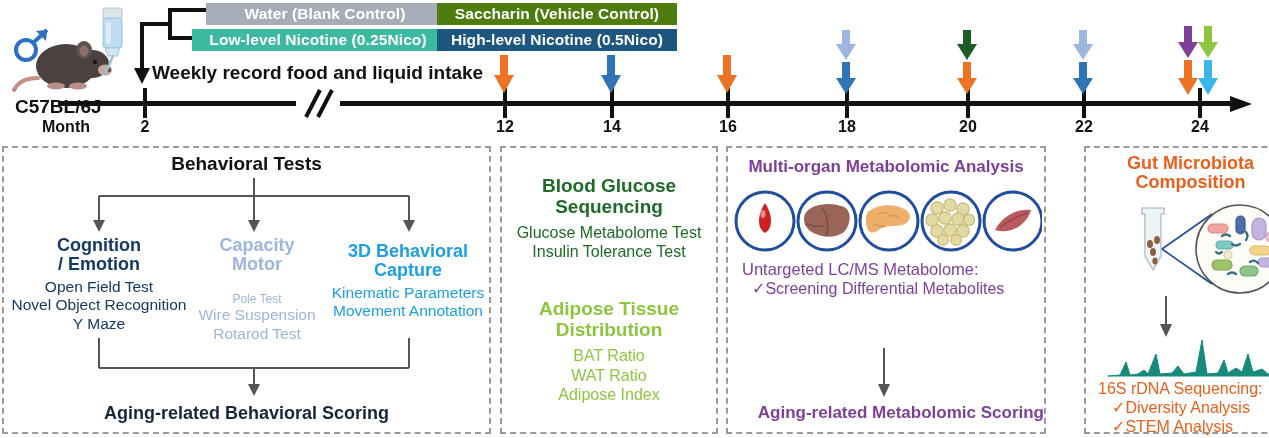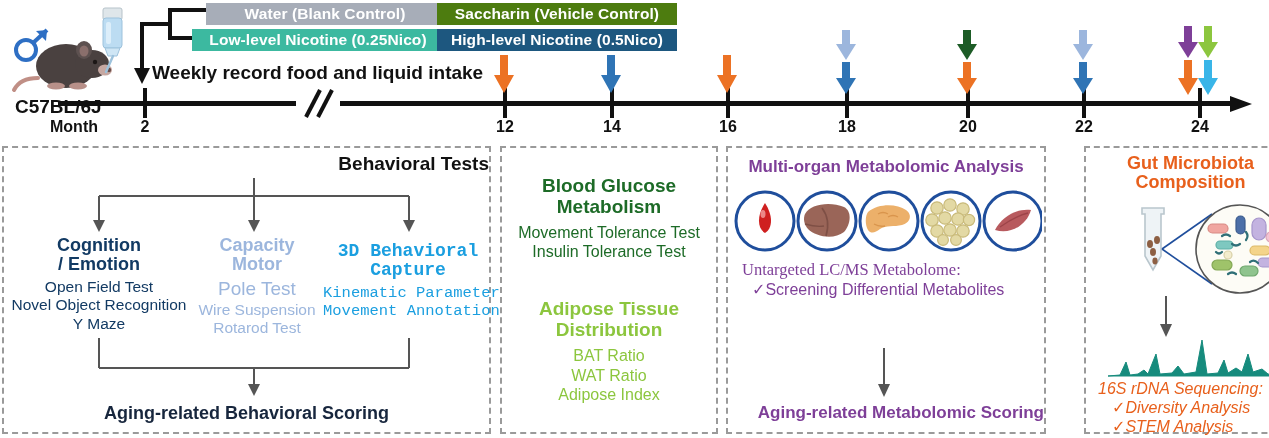--- a/index.html
+++ b/index.html
@@ -18,21 +18,21 @@
   .month-label{position:absolute;font-weight:bold;font-size:16px;color:#111;}
   .note-text{position:absolute;font-weight:bold;font-size:19px;color:#111;white-space:nowrap;}
   
   .panel{position:absolute;border:2px dashed #9a9a9a;box-sizing:border-box;background:#fff;}
   .p-title{text-align:center;font-weight:bold;line-height:1.08;}
   .p-sub{text-align:center;line-height:1.2;}
   .nowrap{white-space:nowrap;}
   
   .c-navy{color:#123a63;}
   .c-lightblue{color:#9cb6dd;}
-  .c-cyan{color:#1b9fe0;font-family:Liberation Mono, monospace;}
+  .c-cyan{color:#1b9fe0;}
   .c-dgreen{color:#1d6b27;}
   .c-lgreen{color:#8cc63e;}
   .c-purple{color:#7e3f98;}
   .c-orange{color:#e8601c;}
   svg{display:block;}
 </style>
 </head>
 <body>
 
 <div class="abs" style="left:4px;top:8px;width:140px;height:100px;">
@@ -98,21 +98,21 @@
 </div>
 
 <div class="abs" style="left:296px;top:88px;width:44px;height:32px;background:#fff;">
   <svg width="44" height="32" viewBox="0 0 44 32">
     <rect x="0" y="11" width="44" height="9" fill="#fff"></rect>
     <line x1="10" y1="29" x2="24" y2="2" stroke="#111" stroke-width="4"></line>
     <line x1="22" y1="29" x2="36" y2="2" stroke="#111" stroke-width="4"></line>
   </svg>
 </div>
 
-<div class="month-label" style="left:50px;top:118px;">Month</div>
+<div class="month-label" style="left:42px;top:118px;">Month</div>
 
 <div class="tick" style="left:143px;top:88px;height:30px;"></div>
 <div class="tick" style="left:503px;top:88px;height:30px;"></div>
 <div class="tick" style="left:610px;top:88px;height:30px;"></div>
 <div class="tick" style="left:726px;top:88px;height:30px;"></div>
 <div class="tick" style="left:845px;top:88px;height:30px;"></div>
 <div class="tick" style="left:966px;top:88px;height:30px;"></div>
 <div class="tick" style="left:1082px;top:88px;height:30px;"></div>
 <div class="tick" style="left:1198px;top:88px;height:30px;"></div>
 
@@ -168,21 +168,21 @@
   <svg width="44" height="70" viewBox="0 0 44 70">
     <path d="M6 0 h8 v16 h6 l-10 16 l-10 -16 h6 z" fill="#7e3f98"></path>
     <path d="M26 0 h8 v16 h6 l-10 16 l-10 -16 h6 z" fill="#8cc63e"></path>
     <path d="M6 34 h8 v18 h6 l-10 17 l-10 -17 h6 z" fill="#ec7224"></path>
     <path d="M26 34 h8 v18 h6 l-10 17 l-10 -17 h6 z" fill="#39b5e8"></path>
   </svg>
 </div>
 
 <div class="panel" style="left:2px;top:146px;width:489px;height:288px;">
 
-  <div class="p-title" style="position:absolute;left:0;right:0;top:6px;font-size:19px;color:#111;text-align:right;">Behavioral Tests</div>
+  <div class="p-title" style="position:absolute;left:0;right:0;top:6px;font-size:19px;color:#111;">Behavioral Tests</div>
 
   <div class="abs" style="left:80px;top:30px;width:340px;height:56px;">
     <svg width="340" height="56" viewBox="0 0 340 56">
       <line x1="170" y1="0" x2="170" y2="18" stroke="#555" stroke-width="2"></line>
       <line x1="15" y1="18" x2="325" y2="18" stroke="#555" stroke-width="2"></line>
       <line x1="15" y1="18" x2="15" y2="44" stroke="#555" stroke-width="2"></line>
       <line x1="170" y1="18" x2="170" y2="44" stroke="#555" stroke-width="2"></line>
       <line x1="325" y1="18" x2="325" y2="44" stroke="#555" stroke-width="2"></line>
       <path d="M9 42 l12 0 l-6 12 z" fill="#555"></path>
       <path d="M164 42 l12 0 l-6 12 z" fill="#555"></path>
@@ -194,21 +194,21 @@
     <div class="p-title c-navy" style="font-size:18px;">Cognition</div>
     <div class="p-title c-navy" style="font-size:18px;">/ Emotion</div>
     <div class="p-sub c-navy" style="font-size:15.5px;margin-top:3px;">Open Field Test</div>
     <div class="p-sub c-navy nowrap" style="font-size:15.5px;">Novel Object Recognition</div>
     <div class="p-sub c-navy" style="font-size:15.5px;">Y Maze</div>
   </div>
 
   <div class="abs" style="left:178px;top:88px;width:150px;">
     <div class="p-title c-lightblue" style="font-size:18px;">Capacity</div>
     <div class="p-title c-lightblue" style="font-size:18px;">Motor</div>
-    <div class="p-sub c-lightblue" style="font-size:19px;margin-top:3px;">Pole Test</div>
+    <div class="p-sub c-lightblue" style="font-size:12px;margin-top:17px;">Pole Test</div>
     <div class="p-sub c-lightblue" style="font-size:15.5px;">Wire Suspension</div>
     <div class="p-sub c-lightblue" style="font-size:15.5px;">Rotarod Test</div>
   </div>
 
   <div class="abs" style="left:319px;top:94px;width:170px;">
     <div class="p-title c-cyan" style="font-size:18px;">3D Behavioral</div>
     <div class="p-title c-cyan" style="font-size:18px;">Capture</div>
     <div class="p-sub c-cyan nowrap" style="font-size:15.5px;margin-top:3px;">Kinematic Parameters</div>
     <div class="p-sub c-cyan nowrap" style="font-size:15.5px;">Movement Annotation</div>
   </div>
@@ -222,22 +222,22 @@
       <path d="M164 46 l12 0 l-6 12 z" fill="#555"></path>
     </svg>
   </div>
 
   <div class="p-title" style="position:absolute;left:0;right:0;top:256px;font-size:18px;color:#17263d;">Aging-related Behavioral Scoring</div>
 </div>
 
 <div class="panel" style="left:500px;top:146px;width:218px;height:288px;">
 
   <div class="p-title c-dgreen" style="margin-top:28px;font-size:19px;">Blood Glucose</div>
-  <div class="p-title c-dgreen" style="font-size:19px;">Metabolism</div>
-  <div class="p-sub c-dgreen" style="font-size:16px;margin-top:6px;">Movement Tolerance Test</div>
+  <div class="p-title c-dgreen" style="font-size:19px;">Sequencing</div>
+  <div class="p-sub c-dgreen" style="font-size:16px;margin-top:6px;">Glucose Metabolome Test</div>
   <div class="p-sub c-dgreen" style="font-size:16px;">Insulin Tolerance Test</div>
 
   <div class="p-title c-lgreen" style="margin-top:38px;font-size:19px;">Adipose Tissue</div>
   <div class="p-title c-lgreen" style="font-size:19px;">Distribution</div>
   <div class="p-sub c-lgreen" style="font-size:16px;margin-top:6px;">BAT Ratio</div>
   <div class="p-sub c-lgreen" style="font-size:16px;">WAT Ratio</div>
   <div class="p-sub c-lgreen" style="font-size:16px;">Adipose Index</div>
 </div>
 
 <div class="panel" style="left:726px;top:146px;width:320px;height:288px;">
@@ -287,21 +287,21 @@
 
       <g>
         <circle cx="279" cy="31" r="29" fill="#fff" stroke="#1f4e9c" stroke-width="3"></circle>
         <path d="M261 40 C268 26 284 18 297 20 C293 34 278 45 261 40 Z" fill="#b85a5e"></path>
         <path d="M266 37 C276 30 286 25 294 23" stroke="#9d4449" stroke-width="1.4" fill="none"></path>
       </g>
     </svg>
   </div>
 
   <div class="abs" style="left:14px;top:112px;">
-    <div class="c-purple" style="font-size:16.5px;font-family:Liberation Serif, serif;">Untargeted LC/MS Metabolome:</div>
+    <div class="c-purple" style="font-size:16.5px;">Untargeted LC/MS Metabolome:</div>
     <div class="c-purple" style="font-size:16px;padding-left:10px;">✓Screening Differential Metabolites</div>
   </div>
 
   <div class="abs" style="left:148px;top:200px;width:16px;height:50px;">
     <svg width="16" height="50" viewBox="0 0 16 50">
       <line x1="8" y1="0" x2="8" y2="38" stroke="#555" stroke-width="2"></line>
       <path d="M2 36 l12 0 l-6 13 z" fill="#555"></path>
     </svg>
   </div>
 
@@ -361,19 +361,19 @@
   </div>
 
   <div class="abs" style="left:20px;top:188px;width:174px;height:42px;">
     <svg width="174" height="42" viewBox="0 0 174 42">
       <path d="M2 40 L14 39 L20 26 L24 39 L32 38 L38 34 L42 38 L50 18 L54 38
                L66 37 L72 30 L78 38 L90 36 L96 4 L101 38 L112 37 L118 24 L122 37
                L130 32 L136 36 L142 18 L147 36 L156 33 L162 38 L172 40 Z" fill="#168b7d" stroke="#168b7d" stroke-width="1"></path>
     </svg>
   </div>
 
-  <div class="abs" style="left:12px;top:232px;font-style:italic;">
+  <div class="abs" style="left:12px;top:232px;">
     <div class="c-orange" style="font-size:16px;">16S rDNA Sequencing:</div>
     <div class="c-orange" style="font-size:16px;padding-left:14px;">✓Diversity Analysis</div>
     <div class="c-orange" style="font-size:16px;padding-left:14px;">✓STEM Analysis</div>
 
   </div>
 </div>
 
 </body></html>

